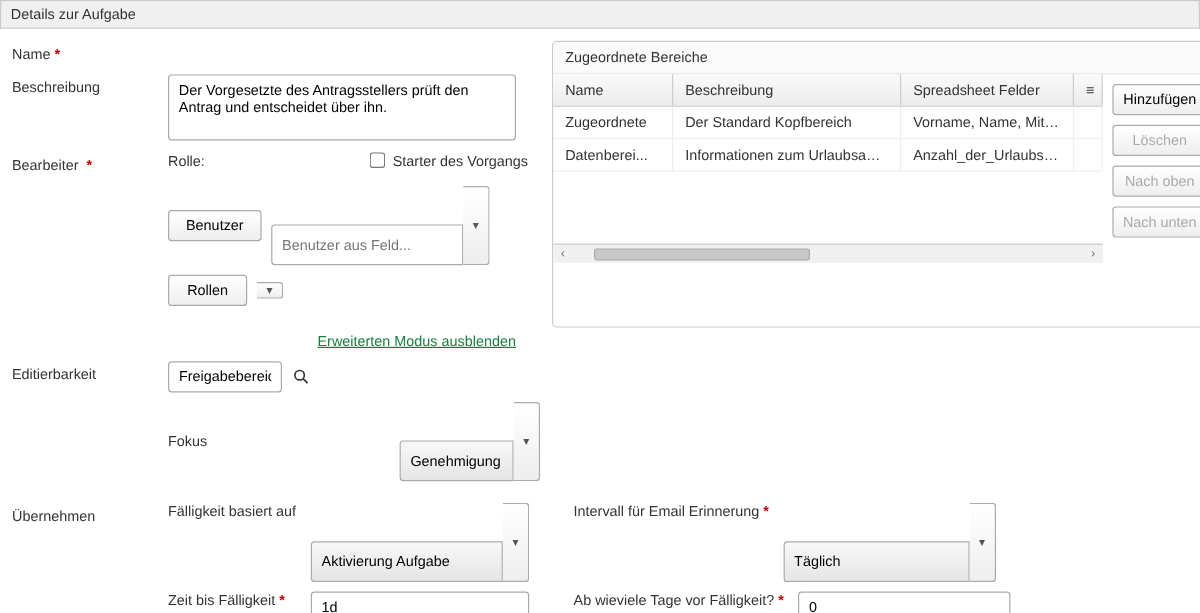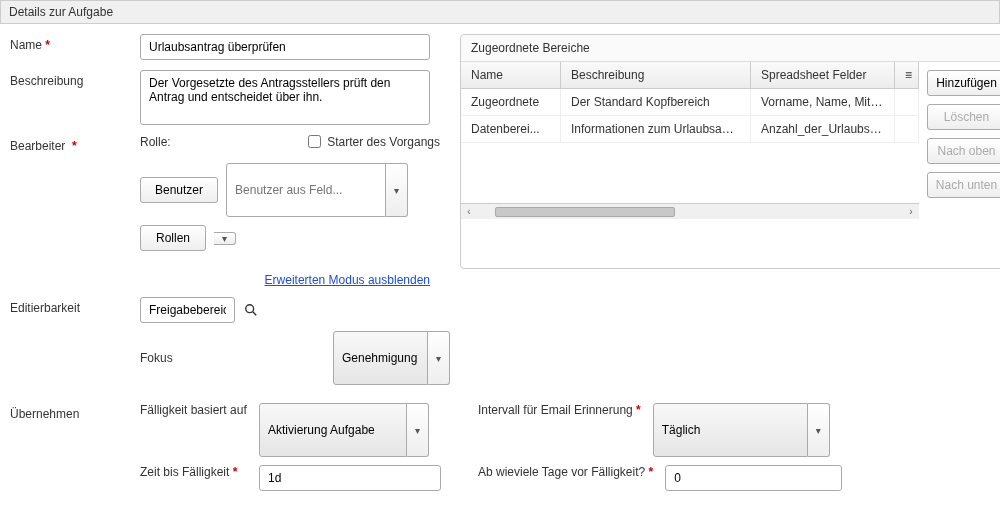--- a/index.html
+++ b/index.html
@@ -7,24 +7,24 @@
 .panel-header { background: #f0f0f0; border: 1px solid #ccc; padding: 4px 8px; font-size: 12px; }
 .content { padding: 10px; }
 .row { display: flex; align-items: flex-start; margin-bottom: 10px; }
 .form-label { width: 130px; padding-top: 4px; flex-shrink: 0; }
 .req { color: #c00; font-weight: bold; }
 .text-input { border: 1px solid #aaa; border-radius: 3px; padding: 5px 8px; font-size: 12px; font-family: inherit; }
 textarea.text-input { resize: none; }
 .sub-row { display: flex; align-items: center; margin-bottom: 8px; gap: 8px; }
 .btn-toggle { border: 1px solid #aaa; background: linear-gradient(#fff,#eee); border-radius: 3px; padding: 5px 14px; cursor: pointer; font-size: 12px; font-family: inherit; }
 .combo-wrap { display: flex; }
-.combo { border: 1px solid #aaa; border-radius: 3px 0 0 3px; padding: 19px 8px; font-size: 12px; background: #fff; width: 150px; }
+.combo { border: 1px solid #aaa; border-radius: 3px 0 0 3px; padding: 9px 8px; font-size: 12px; background: #fff; width: 150px; margin-top: 32px; }
 .combo-trigger { border: 1px solid #aaa; border-left: none; background: linear-gradient(#fff,#eee); border-radius: 0 3px 3px 0; width: 22px; display: flex; align-items: center; justify-content: center; cursor: pointer; font-size: 10px; color: #555; }
 .combo-dark { background: linear-gradient(#f8f8f8,#e5e5e5); }
-.link-blue { color: #1d4ed8; text-decoration: underline; cursor: pointer; }
+.link-blue { color: #15803d; text-decoration: underline; cursor: pointer; }
 .checkbox-wrap { display: flex; align-items: flex-start; gap: 6px; margin-left: auto; }
 .search-icon { width: 16px; height: 16px; display: inline-flex; align-items: center; justify-content: center; cursor: pointer; }
 .search-icon svg { width: 14px; height: 14px; }
 
 .side-panel { border: 1px solid #ccc; border-radius: 4px; margin-left: 20px; flex: 1; max-width: 555px; }
 .side-title { padding: 6px 10px; border-bottom: 1px solid #ddd; background: #fafafa; border-radius: 4px 4px 0 0; }
 .side-body { display: flex; }
 .grid { flex: 1; min-width: 0; }
 .grid-head { display: flex; background: linear-gradient(#fafafa,#ececec); border-bottom: 1px solid #ccc; }
 .grid-head-cell { padding: 6px 10px; border-right: 1px solid #ccc; font-size: 12px; }
@@ -55,21 +55,20 @@
 </div>
 
 <div class="content">
   <div class="main-split">
     <div class="left-col">
 
       <div class="row">
         <div class="form-label">
           <span>Name</span> <span class="req">*</span>
         </div>
-        <input class="text-input" style="width: 290px;" value="Urlaubsantrag überprüfen">
       </div>
 
       <div class="row">
         <div class="form-label">Beschreibung</div>
         <textarea class="text-input" style="width: 290px; height: 55px;">Der Vorgesetzte des Antragsstellers prüft den Antrag und entscheidet über ihn.</textarea>
       </div>
 
       <div class="row">
         <div class="form-label">
           <span>Bearbeiter</span>&nbsp;&nbsp;<span class="req">*</span>
@@ -175,21 +174,21 @@
     </div>
   </div>
 
   <div class="row">
     <div class="form-label">Übernehmen</div>
     <div style="flex:1">
       <div class="sub-row">
         <div class="form-row-inline" style="width:330px">
           <span style="width:115px">Fälligkeit basiert auf</span>
           <div class="combo-wrap">
-            <input class="combo combo-dark" style="width: 148px;" value="Aktivierung Aufgabe">
+            <input class="combo combo-dark" style="width: 160px;" value="Aktivierung Aufgabe">
             <div class="combo-trigger">
                 <span>▾</span>
               </div>
           </div>
         </div>
         <div class="form-row-inline">
           <span><span>Intervall für Email Erinnerung</span> <span class="req">*</span></span>
           <div class="combo-wrap" style="margin-left:8px">
             <input class="combo combo-dark" style="width: 155px;" value="Täglich">
             <div class="combo-trigger">

